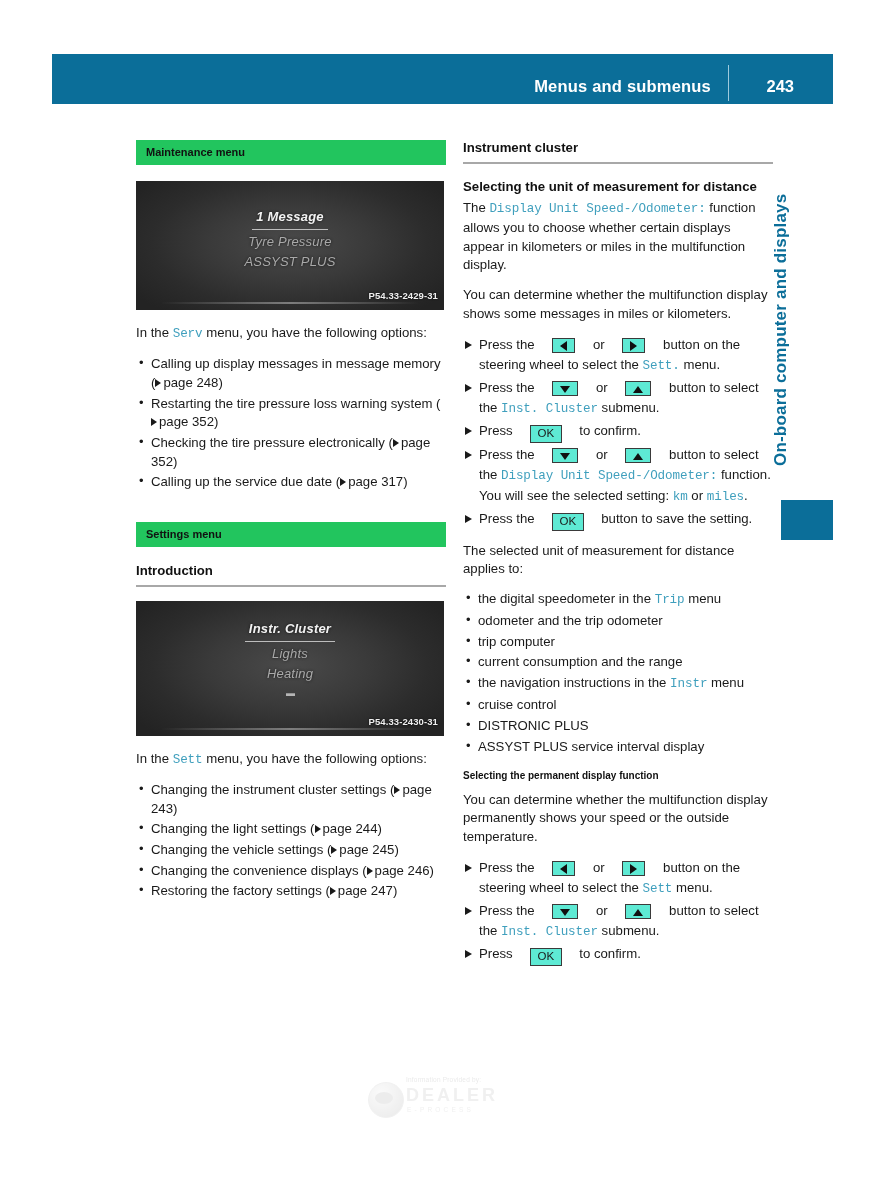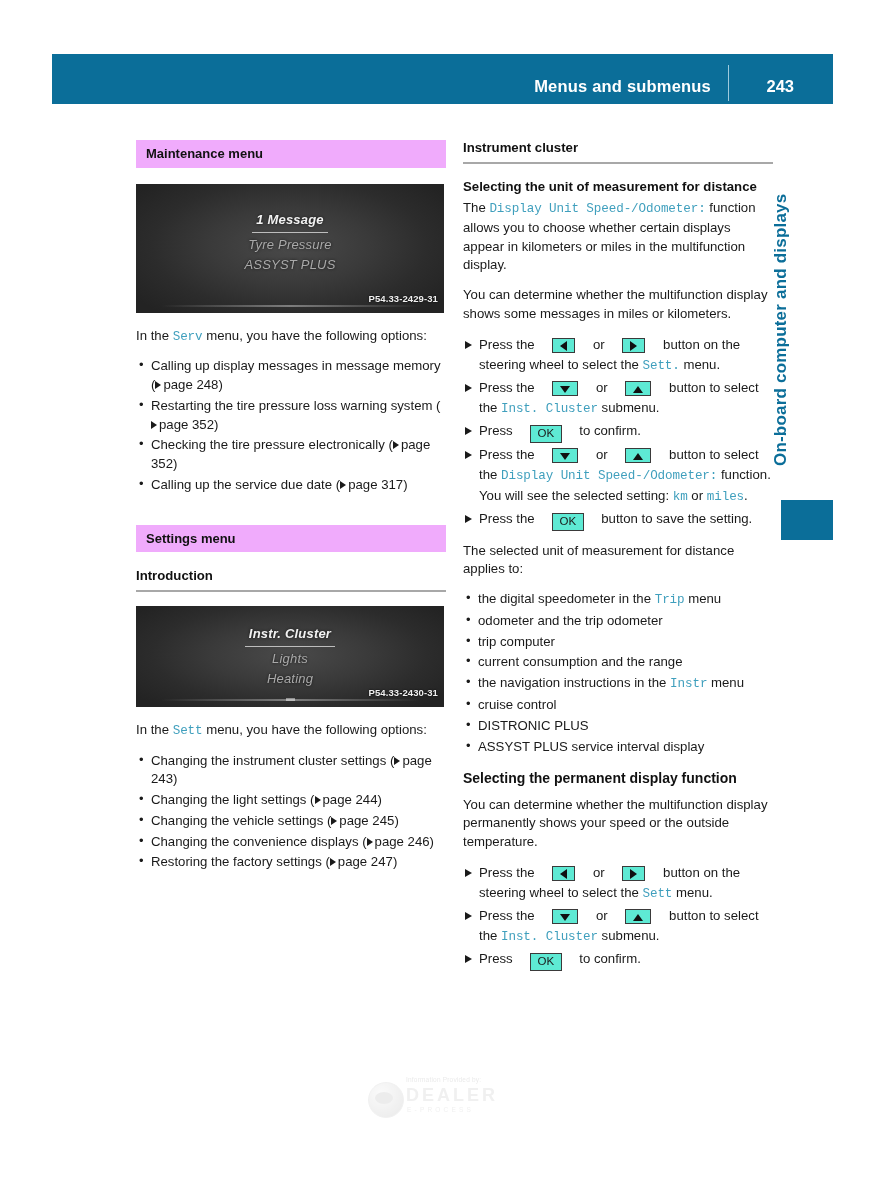--- a/index.html
+++ b/index.html
@@ -84,22 +84,22 @@
   .col {
     position: absolute;
     top: 140px;
     width: 310px;
   }
   .col-left  { left: 136px; }
   .col-right { left: 463px; }
 
   
   .gray-bar {
-    background: #f0abfc;
-    font-size: 13px;
+    background: #22c55e;
+    font-size: 11px;
     font-weight: bold;
     color: #111;
     padding: 6px 0 6px 10px;
     margin: 0 0 16px 0;
     line-height: 1.2;
   }
   .h-rule {
     font-size: 13.2px;
     font-weight: bold;
     color: #111;
@@ -109,21 +109,21 @@
     line-height: 1.25;
   }
   .h-sub {
     font-size: 13.2px;
     font-weight: bold;
     color: #111;
     margin: 0 0 4px 0;
     line-height: 1.33;
   }
   .h-plain {
-    font-size: 14px;
+    font-size: 10px;
     font-weight: bold;
     color: #111;
     margin: 0 0 8px 0;
     line-height: 1.25;
   }
 
   
   p.body {
     font-size: 13.2px;
     line-height: 1.42;
@@ -233,21 +233,21 @@
   .cluster-photo {
     position: relative;
     width: 308px;
     height: 129px;
     background:
       radial-gradient(ellipse 62% 70% at 50% 48%, #4a4a4a 0%, #3a3a3a 42%, #2c2c2c 72%, #232323 100%);
     margin: 0 0 14px 0;
     overflow: hidden;
     font-family: "Liberation Sans", sans-serif;
   }
-  .cluster-photo.tall { height: 101px; }
+  .cluster-photo.tall { height: 135px; }
   .cluster-photo::after {
     content: "";
     position: absolute;
     left: 8%; right: 8%; bottom: 6px;
     height: 2px;
     background: linear-gradient(to right, rgba(255,255,255,0), rgba(190,190,190,.55), rgba(255,255,255,0));
   }
   .cl-list {
     position: absolute;
     left: 0; right: 0;

